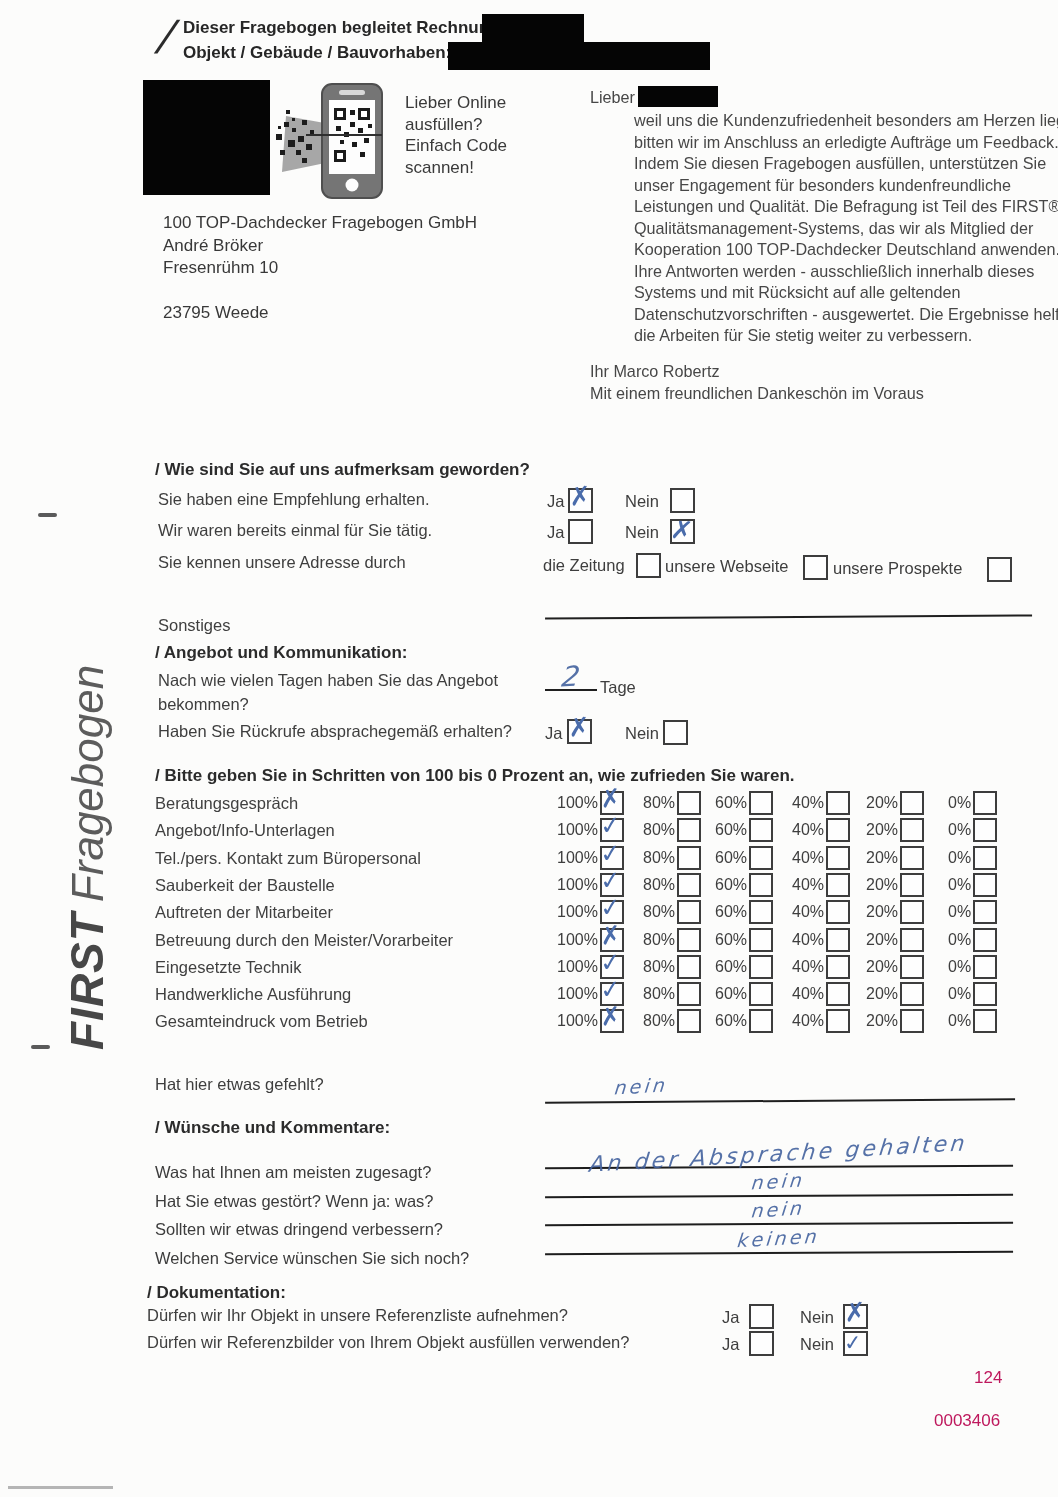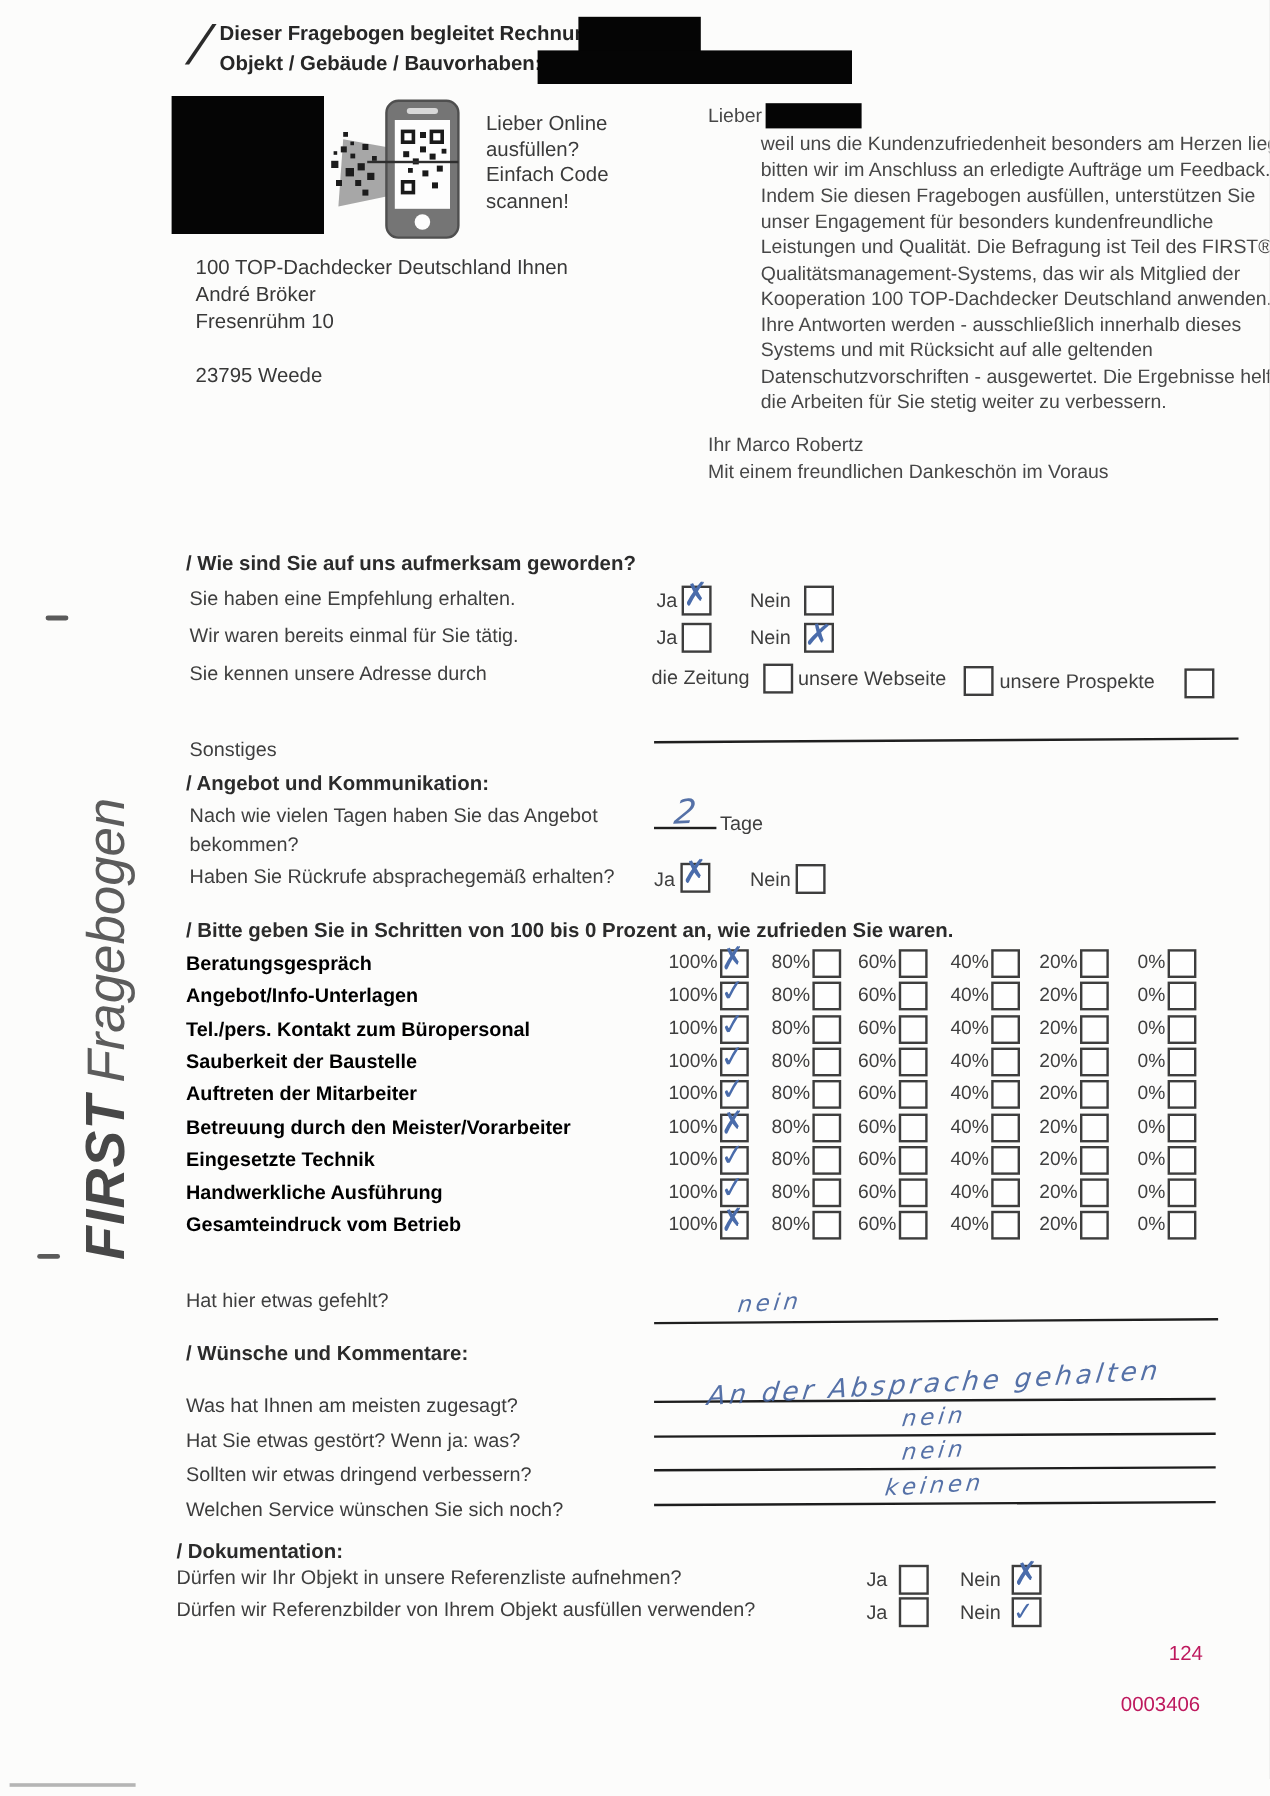--- a/index.html
+++ b/index.html
@@ -17,21 +17,21 @@
   .ansline{position:absolute;border-bottom:2.5px solid #1f1f1f;}
   .slash{position:absolute;font-size:46px;font-style:italic;color:#2b2b2b;transform:skewX(-12deg);}
   .brand{position:absolute;left:60px;top:1050px;width:540px;height:92px;
          transform:rotate(-90deg);transform-origin:left top;white-space:nowrap;}
   .brand .b1{font-size:46px;font-weight:bold;font-style:italic;color:#474747;letter-spacing:1px;}
   .brand .b2{font-size:44px;font-style:italic;color:#5c5c5c;font-weight:normal;margin-left:10px;}
   .dash{position:absolute;background:#5a5a5a;width:19px;height:4px;border-radius:2px;}
   .letter{position:absolute;left:590px;top:110px;width:452px;font-size:16.2px;line-height:1.33;
           color:#474747;margin-left:44px;}
   .rating-row{position:absolute;left:0;width:890px;height:27.3px;}
-  .rlabel{position:absolute;left:0;top:3px;font-size:16.5px;color:#000000;white-space:nowrap;font-weight:bold;}
+  .rlabel{position:absolute;left:0;top:3px;font-size:16.5px;color:#404040;white-space:nowrap;}
   .pcell{position:absolute;top:0;display:flex;align-items:center;}
   .plabel{font-size:16px;color:#3e3e3e;margin-right:2px;}
   .pbox{position:relative;width:20px;height:20px;border:2px solid #3d3d3d;background:#fefefe;flex:0 0 auto;}
   .pbox .mk{position:absolute;left:-2px;top:-7px;font-size:25px;line-height:25px;color:#4a6cab;
             font-family:"DejaVu Sans",sans-serif;transform:rotate(-6deg);}
   .wrow{position:relative;height:28.5px;}
   .wq{position:absolute;left:0;top:2px;font-size:16.5px;white-space:nowrap;margin-top:15px;}
   .wline{position:absolute;left:390px;top:-6px;width:468px;height:26px;border-bottom:2.5px solid #1d1d1d;
          text-align:center;transform:rotate(-0.3deg);}
   .wline .hw{display:inline-block;margin-top:1px;}
@@ -98,21 +98,21 @@
   </div>
 
   <div class="abs" style="left:405px;top:92px;font-size:17px;line-height:21.5px;color:#3a3a3a;">
     <div>Lieber Online</div>
     <div>ausfüllen?</div>
     <div>Einfach Code</div>
     <div>scannen!</div>
   </div>
 
   <div class="abs" style="left:163px;top:212px;font-size:17px;line-height:22.5px;color:#383838;">
-    <div>100 TOP-Dachdecker Deutschland Ihnen</div>
+    <div>100 TOP-Dachdecker Fragebogen GmbH</div>
     <div>André Bröker</div>
     <div>Fresenrühm 10</div>
     <div style="height:22px;"></div>
     <div>23795 Weede</div>
   </div>
 
   <div class="abs t" style="left:590px;top:88px;color:#474747;font-size:16.2px;">Lieber</div>
   <div class="redact" style="left:638px;top:86px;width:80px;height:21px;"></div>
   <div class="letter">weil uns die Kundenzufriedenheit besonders am Herzen liegt, bitten wir im Anschluss an erledigte Aufträge um Feedback. Indem Sie diesen Fragebogen ausfüllen, unterstützen Sie unser Engagement für besonders kundenfreundliche Leistungen und Qualität. Die Befragung ist Teil des FIRST®-Qualitätsmanagement-Systems, das wir als Mitglied der Kooperation 100 TOP-Dachdecker Deutschland anwenden. Ihre Antworten werden - ausschließlich innerhalb dieses Systems und mit Rücksicht auf alle geltenden Datenschutzvorschriften - ausgewertet. Die Ergebnisse helfen, die Arbeiten für Sie stetig weiter zu verbessern.</div>
   <div class="abs" style="left:590px;top:360px;font-size:16.2px;line-height:22px;color:#474747;">

